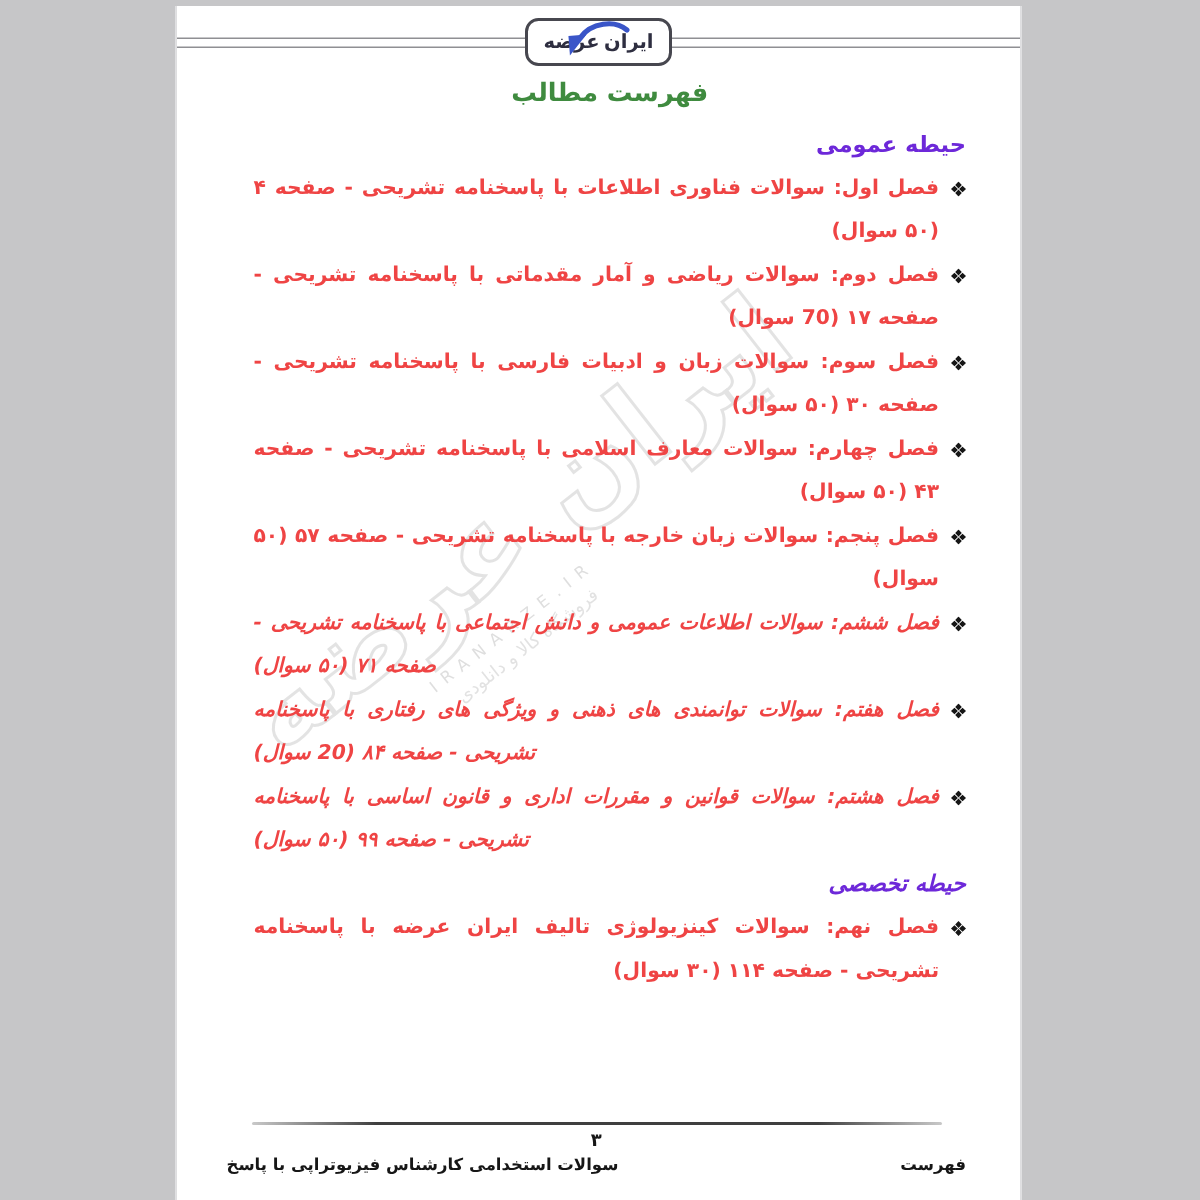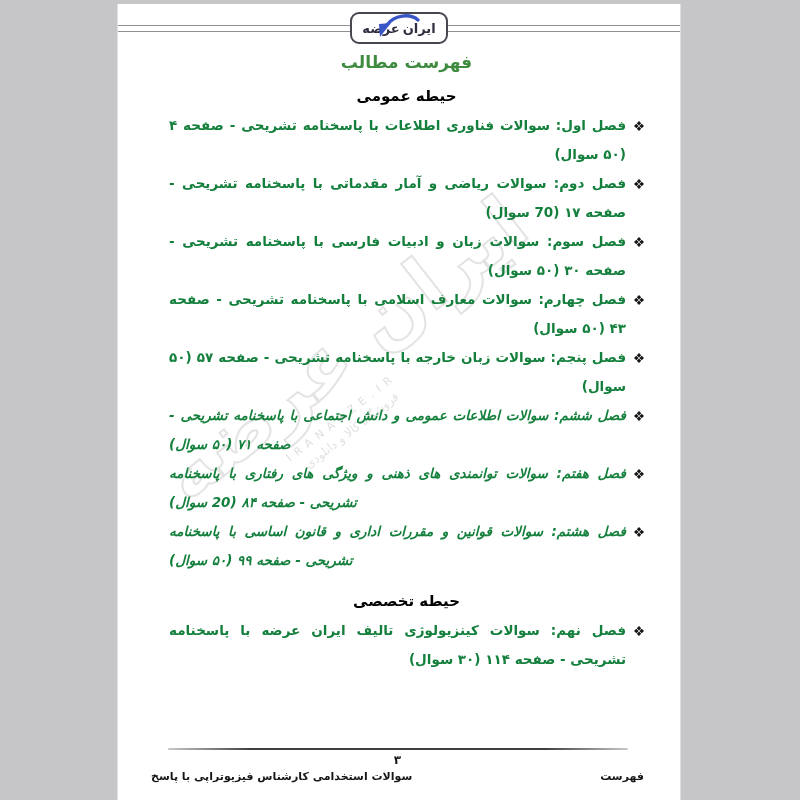--- a/index.html
+++ b/index.html
@@ -23,24 +23,24 @@
                transform:rotate(-38deg); text-align:center; opacity:0.6; pointer-events:none; }
   .wm-big { font-size:76px; font-weight:bold; line-height:1; white-space:nowrap;
             color:#ffffff; -webkit-text-stroke:2px #d2d2d2; }
   .wm-en  { font-size:11px; letter-spacing:6px; color:#c9c9c9; margin-top:8px; }
   .wm-fa  { font-size:12px; letter-spacing:2px; color:#cfcfcf; margin-top:3px; direction:rtl; }
 
   
   .content { position:relative; z-index:1; padding:0 36px 0 51px; }
   .doc-title { margin-top:46px; text-align:center; font-size:17px; font-weight:bold;
                color:#3f8b3f; line-height:24px; }
-  .section-heading { text-align:center; font-size:15px; font-weight:bold; color:#000000;
+  .section-heading { text-align:right; font-size:15px; font-weight:bold; color:#6d28d9;
                      line-height:29px; margin-top:8px; }
   .toc-item { display:flex; direction:rtl; gap:8px; font-size:13.5px; font-weight:bold;
-              color:#15803d; line-height:29px; }
+              color:#ef4444; line-height:29px; }
   .toc-item .bullet { flex:0 0 auto; height:29px; display:flex; align-items:center; }
   .toc-item .txt { flex:1; text-align:justify; }
   .toc-item.two-line .txt { text-align-last:left;font-style:italic; }
 
   
   .footer { position:absolute; left:33px; right:36px; top:744px; z-index:2; }
   .footer-rule { width:460px; height:2px; margin:0 auto; border-radius:1px;
                  background:linear-gradient(90deg,#c9c9c9,#3f3f3f 18%,#3f3f3f 82%,#c9c9c9); }
   .footer-page-num { text-align:center; font-size:12px; font-weight:bold; color:#161616;
                      line-height:15px; margin-top:3px; }
@@ -133,21 +133,21 @@
       </div>
       <div class="toc-item two-line">
         <span class="bullet">
             <svg width="10" height="10" viewBox="0 0 10 10">
               <path fill="#161616" d="M5 0 L7.2 2.3 5 4.6 2.8 2.3 Z M10 5 L7.7 7.2 5.4 5 7.7 2.8 Z M5 10 L2.8 7.7 5 5.4 7.2 7.7 Z M0 5 L2.3 2.8 4.6 5 2.3 7.2 Z"></path>
             </svg>
           </span>
         <span class="txt">فصل هشتم: سوالات قوانین و مقررات اداری و قانون اساسی با پاسخنامه تشریحی - صفحه ۹۹ (۵۰ سوال)</span>
       </div>
 
-      <div class="section-heading" style="margin-top:12px;">حیطه تخصصی</div>
+      <div class="section-heading" style="margin-top:0;font-style:italic;">حیطه تخصصی</div>
 
       <div class="toc-item">
         <span class="bullet">
             <svg width="10" height="10" viewBox="0 0 10 10">
               <path fill="#161616" d="M5 0 L7.2 2.3 5 4.6 2.8 2.3 Z M10 5 L7.7 7.2 5.4 5 7.7 2.8 Z M5 10 L2.8 7.7 5 5.4 7.2 7.7 Z M0 5 L2.3 2.8 4.6 5 2.3 7.2 Z"></path>
             </svg>
           </span>
         <span class="txt">فصل نهم: سوالات کینزیولوژی تالیف ایران عرضه با پاسخنامه تشریحی - صفحه ۱۱۴ (۳۰ سوال)</span>
       </div>
     </div>

